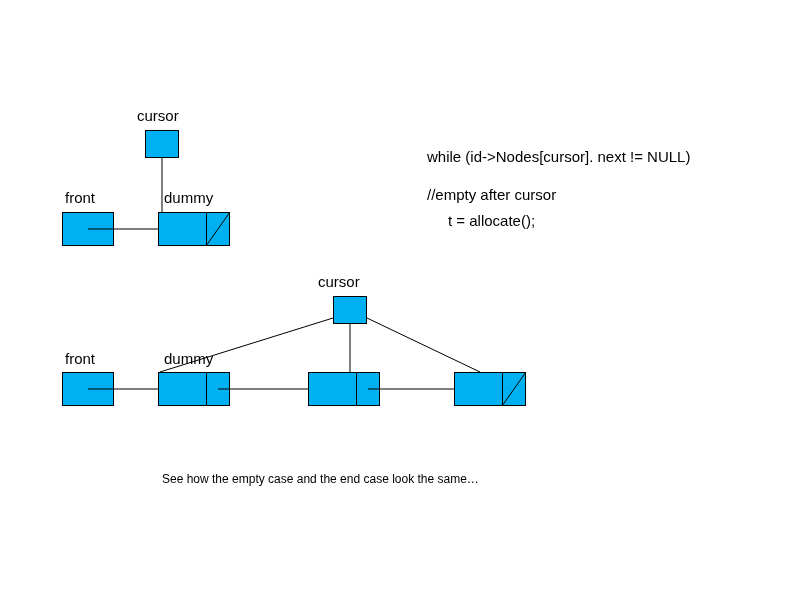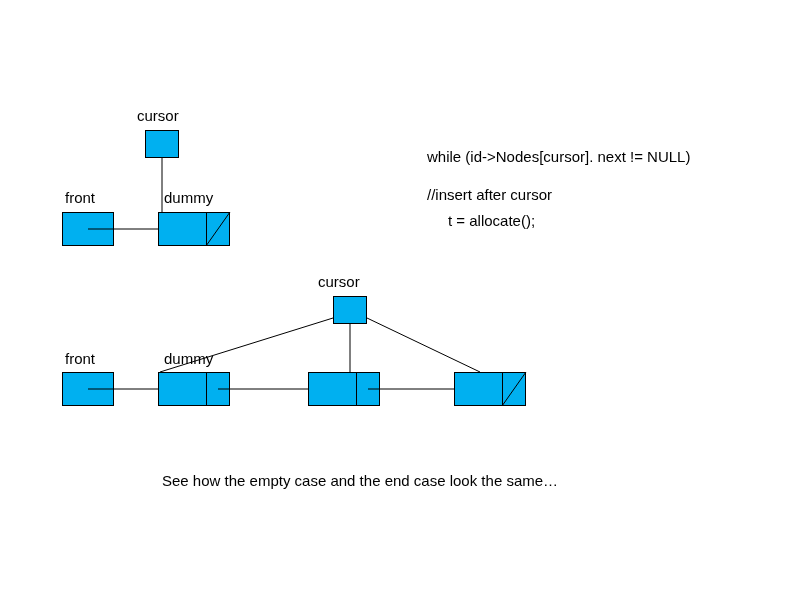--- a/index.html
+++ b/index.html
@@ -2,36 +2,36 @@
 <html><head>
 <meta charset="utf-8">
 <style>
   html,body{margin:0;padding:0;width:794px;height:595px;background:#fff;font-family:Arial,Helvetica,sans-serif;font-size:15px;color:#000}
   .stage{position:relative;width:666px;height:595px}
   .lbl{position:absolute;white-space:nowrap}
   .code{position:absolute;white-space:nowrap}
   .box{position:absolute;background:#00B0F0;border:1px solid #000;box-sizing:border-box}
   svg{position:absolute;top:0;left:0;width:794px;height:595px;pointer-events:none}
   line.ptr{stroke:#000;stroke-width:1}
-  .footer{position:absolute;font-size:15px}
+  .footer{position:absolute;font-size:12px}
 </style>
 </head>
 <body>
 
 <div class="stage">
 
   <div class="lbl" style="left:137px;top:107px">cursor</div>
   <div class="lbl" style="left:65px; top:189px">front</div>
   <div class="lbl" style="left:164px;top:189px">dummy</div>
   <div class="lbl" style="left:318px;top:273px">cursor</div>
   <div class="lbl" style="left:65px; top:350px">front</div>
   <div class="lbl" style="left:164px;top:350px">dummy</div>
 
   <div class="code" style="left:427px;top:148px">while (id-&gt;Nodes[cursor]. next != NULL)</div>
-  <div class="code" style="left:427px;top:186px">//insert after cursor</div>
+  <div class="code" style="left:427px;top:186px">//empty after cursor</div>
   <div class="code" style="left:448px;top:212px">t = allocate();</div>
 
   <div class="box" style="left:145px;top:130px;width:34px;height:28px"></div>
 
   <div class="box" style="left:62px; top:212px;width:52px;height:34px"></div>
 
   <div class="box" style="left:158px;top:212px;width:72px;height:34px"></div>
   <div class="box" style="left:206px;top:212px;width:24px;height:34px"></div>
 
   <div class="box" style="left:333px;top:296px;width:34px;height:28px"></div>

